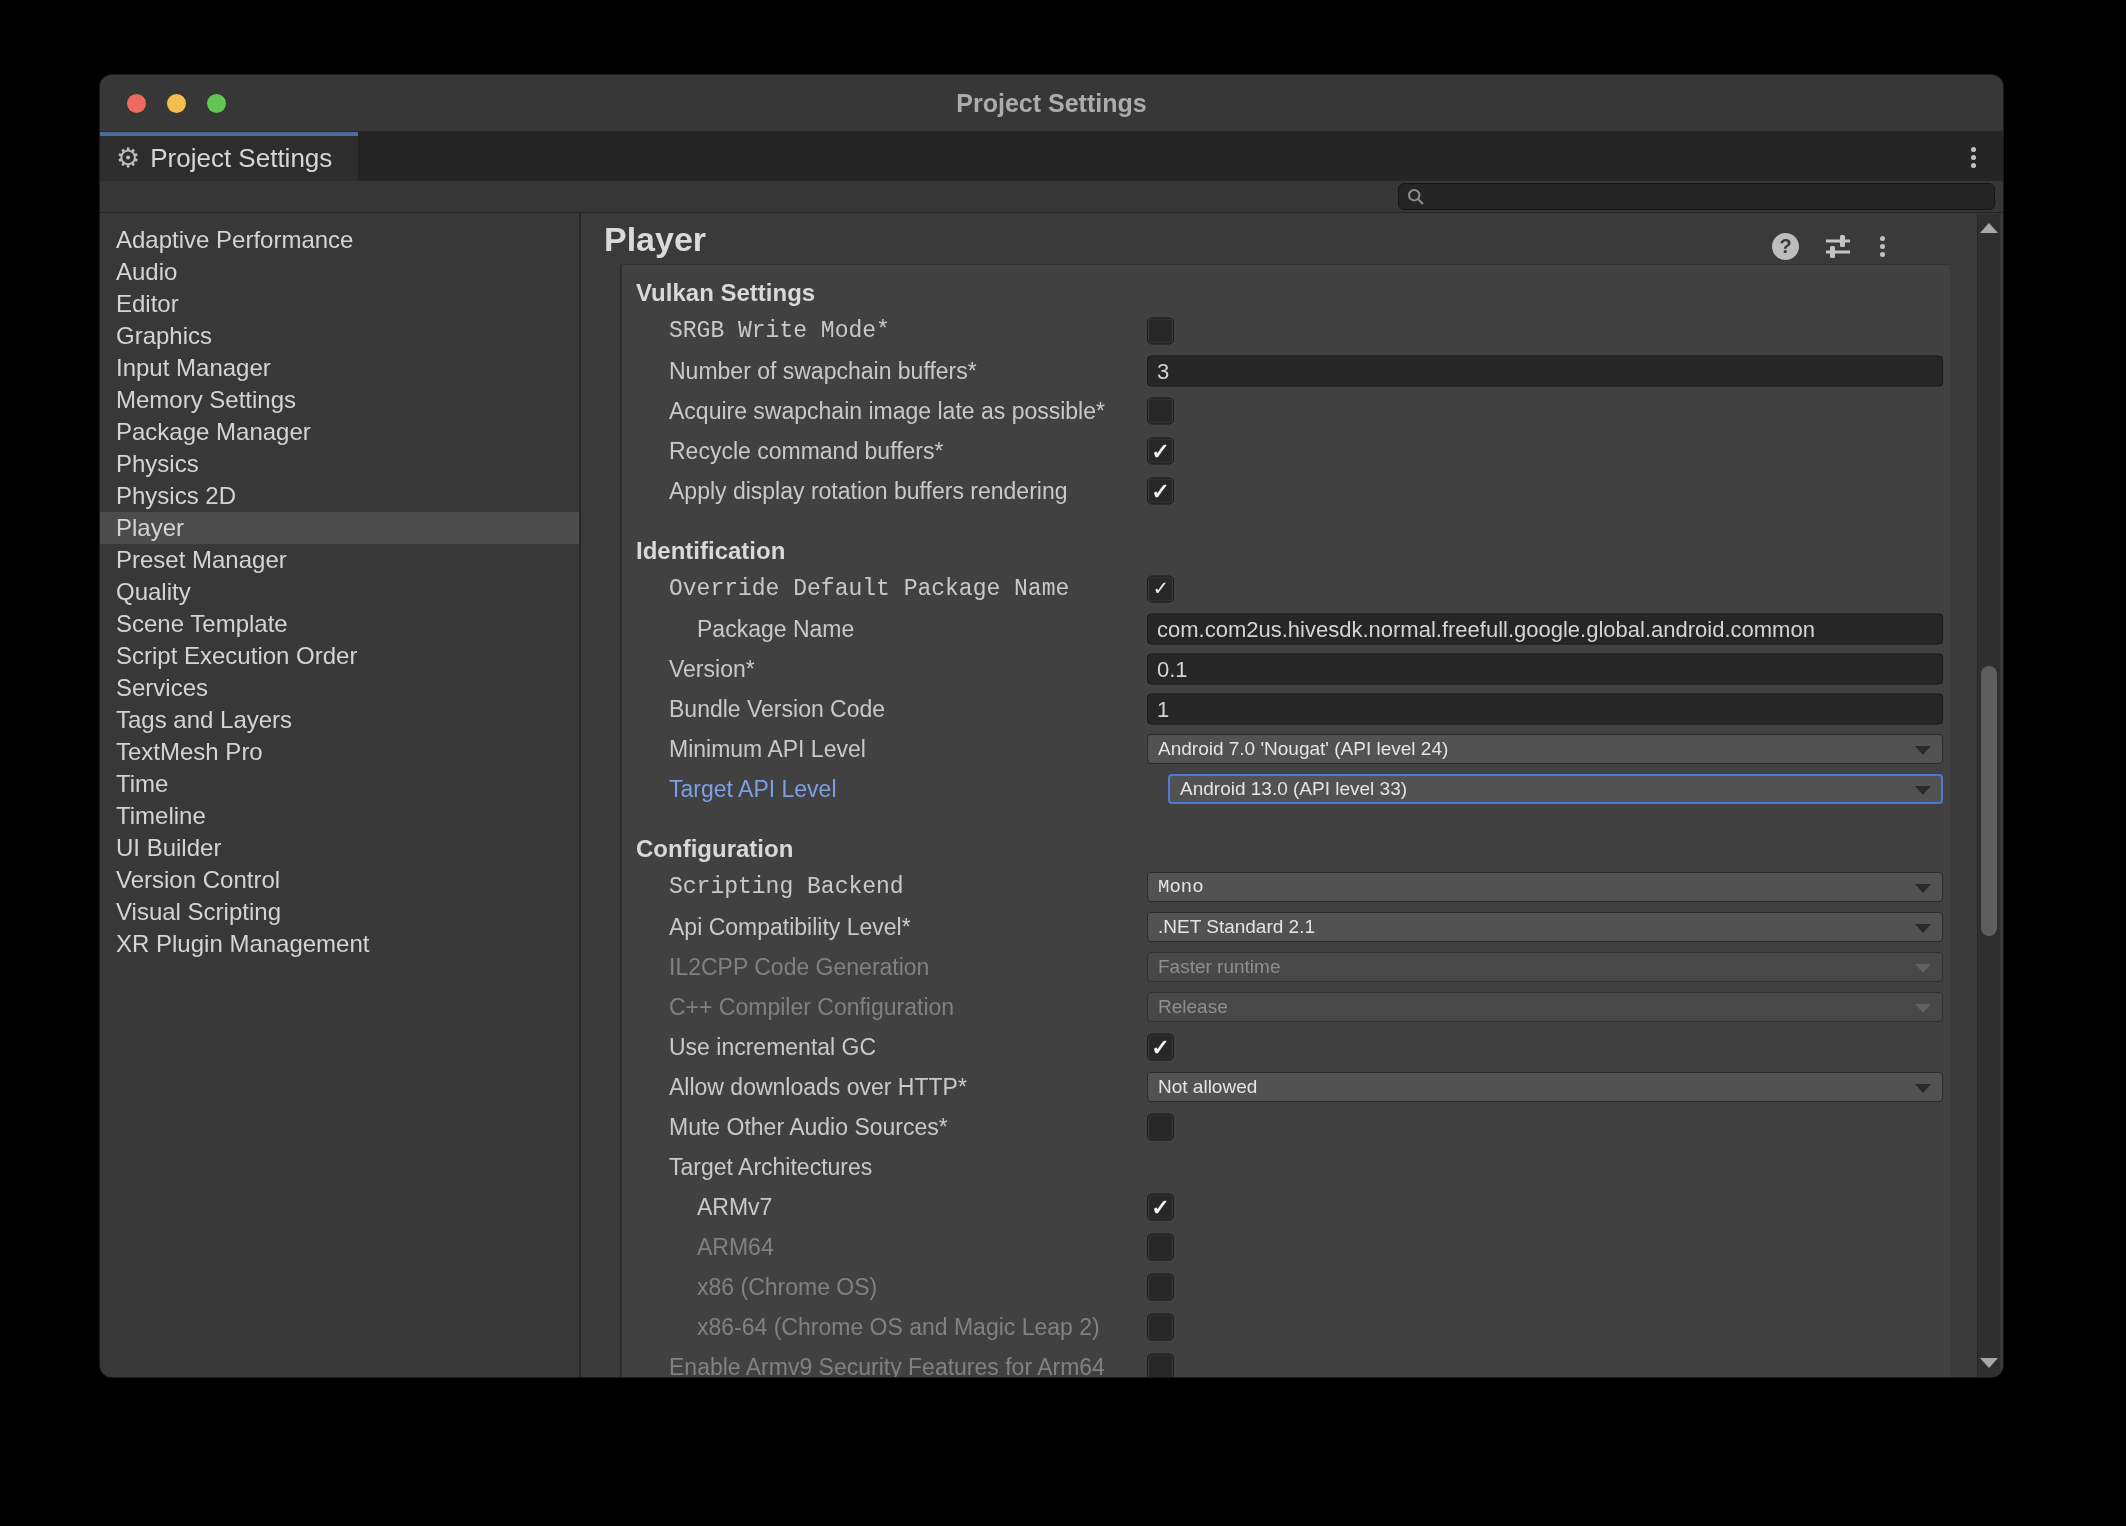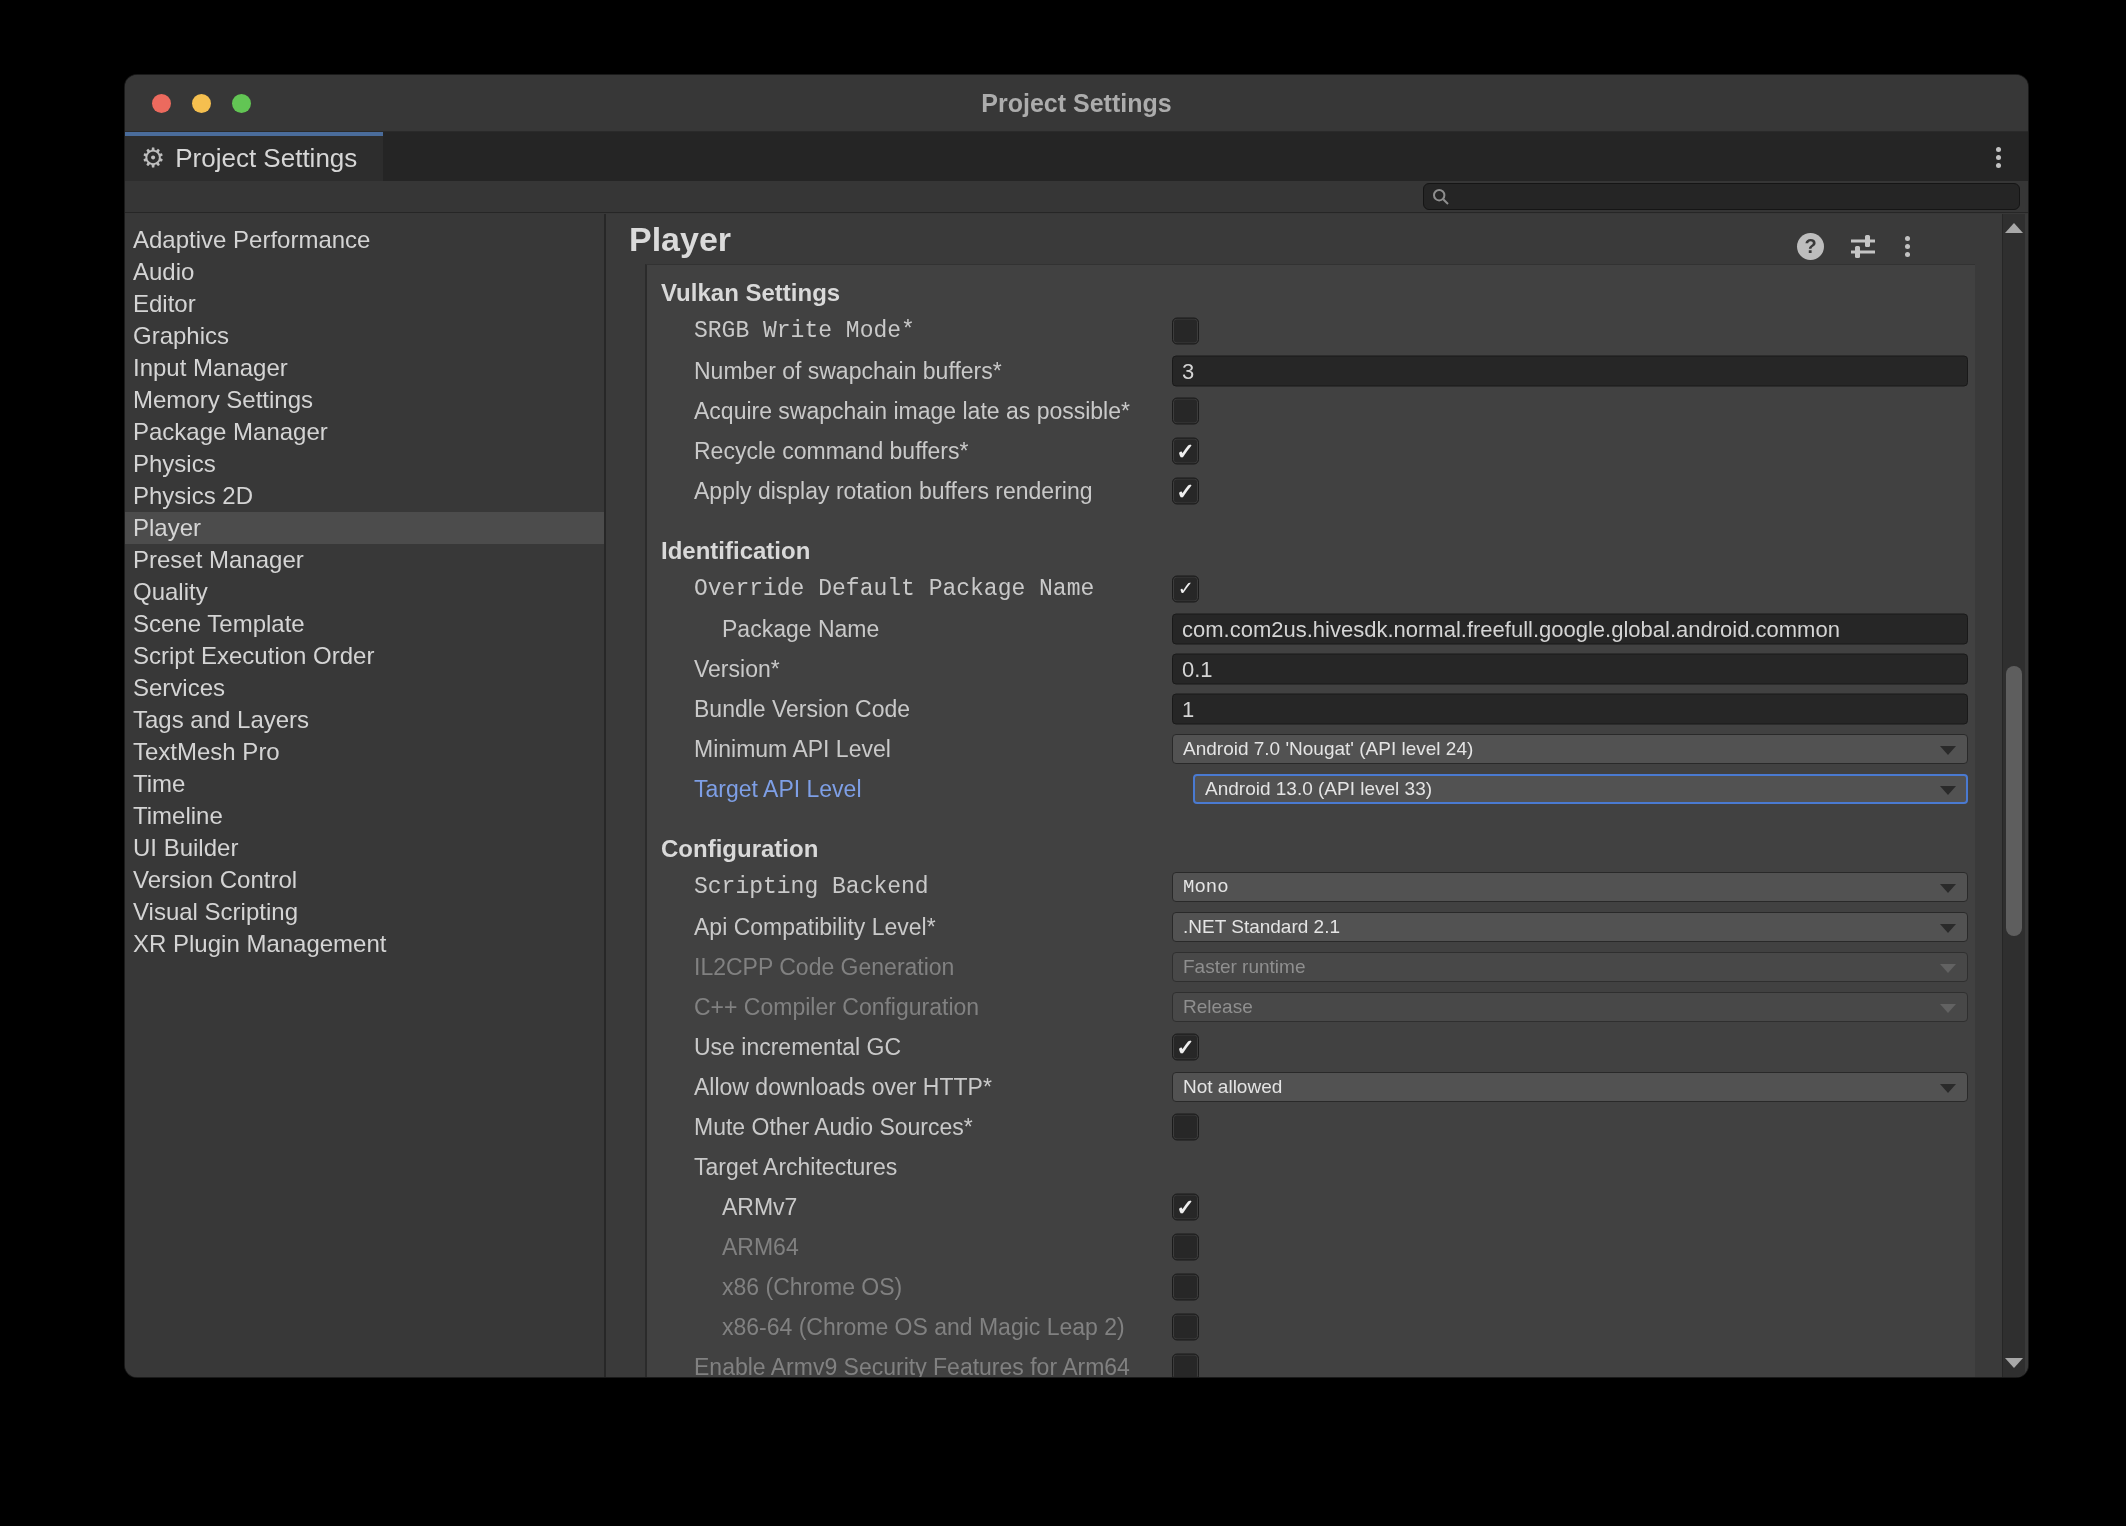--- a/index.html
+++ b/index.html
@@ -1,19 +1,19 @@
 <!DOCTYPE html>
 <html><head>
 <meta charset="utf-8">
 <style>
   html,body{margin:0;padding:0;background:#000;width:2126px;height:1526px;
     font-family:"Liberation Sans", sans-serif; -webkit-font-smoothing:antialiased;}
   *{box-sizing:border-box;}
 
-  .window{position:absolute;left:125px;top:75px;width:1903px;height:1302px;
+  .window{position:absolute;left:100px;top:75px;width:1903px;height:1302px;
     background:#383838;border-radius:12px;overflow:hidden;
     box-shadow:0 0 0 1px #1a1a1a,0 18px 50px rgba(0,0,0,.7);}
 
   
   .titlebar{position:absolute;left:0;top:0;right:0;height:57px;background:#373737;
     border-bottom:1px solid #2a2a2a;}
   .traffic{position:absolute;top:19px;width:19px;height:19px;border-radius:50%;}
   .tl-close{left:27px;background:#ec6a5e;}
   .tl-min{left:67px;background:#f5bf4f;}
   .tl-zoom{left:107px;background:#62c554;}
@@ -36,21 +36,21 @@
   .searchbox{position:absolute;right:8px;top:2px;width:597px;height:27px;background:#252525;
     border:1px solid #151515;border-radius:6px;display:flex;align-items:center;padding-left:7px;}
   .searchbox svg{flex:0 0 auto;}
   .searchbox input{flex:1;background:transparent;border:none;outline:none;color:#cfcfcf;
     font-size:20px;padding:0 6px;font-family:"Liberation Sans",sans-serif;}
 
   
   .panels{position:absolute;left:0;top:139px;right:0;bottom:0;}
   .sidebar{position:absolute;left:0;top:0;bottom:0;width:481px;background:#383838;
     border-right:2px solid #272727;padding-top:10px;overflow:hidden;}
-  .sb-item{height:32px;line-height:32px;padding-left:8px;color:#d4d4d4;font-size:24px;
+  .sb-item{height:32px;line-height:32px;padding-left:16px;color:#d4d4d4;font-size:24px;
     white-space:nowrap;}
   .sb-item.selected{background:#4c4c4c;}
 
   .mainpane{position:absolute;left:481px;top:0;right:0;bottom:0;background:#3a3a3a;}
   .page-title{position:absolute;left:23px;top:6px;color:#dadada;font-size:34px;font-weight:bold;}
   .hdr-icons{position:absolute;right:118px;top:18px;display:flex;align-items:center;gap:24px;}
   .help-icon{width:27px;height:27px;border-radius:50%;background:#bdbdbd;color:#383838;
     font-size:20px;font-weight:bold;text-align:center;line-height:27px;}
   .presets-icon svg{display:block;}
   .pane-kebab{margin-left:2px;}

